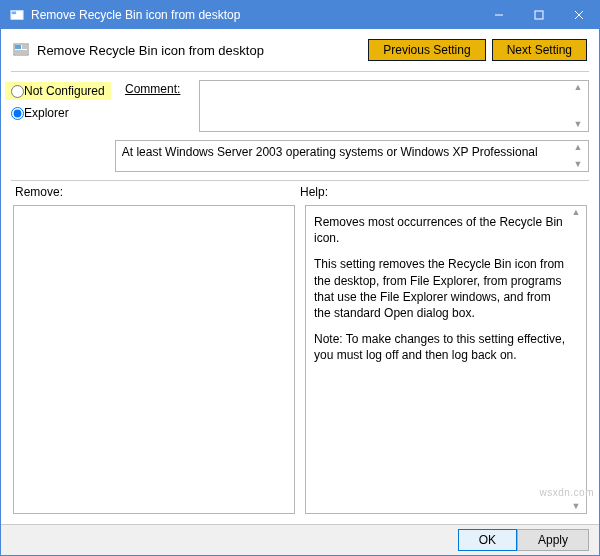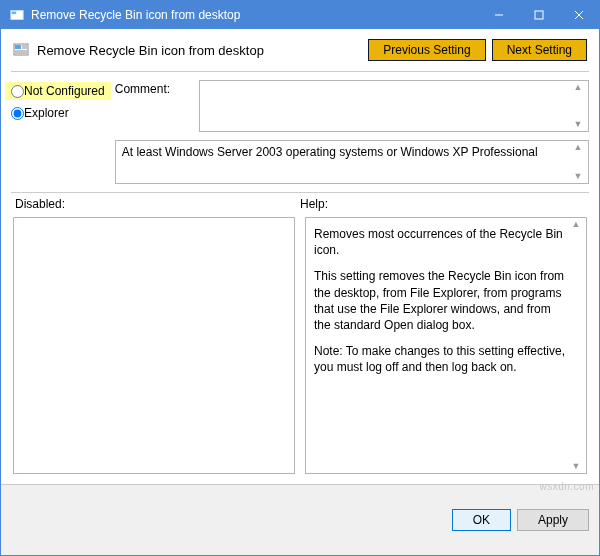--- a/index.html
+++ b/index.html
@@ -19,37 +19,37 @@
 .header button { font-size: 12px; padding: 3px 14px; background: #eab308; border: 1px solid #0f172a; cursor: pointer; }
 .sep { height: 1px; background: #ccc; margin: 0 10px; }
 
 .config { display: flex; padding: 8px 10px; gap: 10px; }
 .radios { display: flex; flex-direction: column; gap: 8px; padding-top: 4px; }
 .radio { display: flex; align-items: center; font-size: 12px; cursor: pointer; }
 .radio.highlight { background: #ffffa0; padding: 2px 6px; margin: -2px -6px; }
 .radio input { margin: 0; }
 .fields { flex: 1; display: flex; flex-direction: column; gap: 8px; }
 .field-row { display: flex; gap: 8px; }
-.field-row label { width: 76px; text-align: left; padding-top: 2px; }
+.field-row label { width: 76px; text-align: center; padding-top: 2px; text-decoration: underline; }
 .textbox { flex: 1; border: 1px solid #b5b5b5; background: #fff; height: 52px; padding: 4px 20px 4px 6px; position: relative; font-size: 12px; color: #000; overflow: hidden; }
-.textbox.short { height: 44px; }
+.textbox.short { height: 32px; }
 .scroll-affordance { position: absolute; right: 2px; width: 16px; display: flex; flex-direction: column; justify-content: space-between; top: 2px; bottom: 2px; }
 .scroll-affordance span { color: #999; font-size: 9px; text-align: center; line-height: 9px; }
 
 .oh-row { display: flex; padding: 4px 14px 2px; }
 .oh-row .col { flex: 1; font-size: 12px; }
 .panels { flex: 1; display: flex; gap: 10px; padding: 4px 12px 10px; min-height: 0; }
 .panel { flex: 1; border: 1px solid #b5b5b5; background: #fff; padding: 8px 20px 8px 8px; position: relative; overflow: hidden; font-size: 12px; line-height: 1.35; }
 .panel p { margin: 0 0 10px 0; }
 
-.footer { display: flex; justify-content: flex-end; gap: 6px; padding: 24px 10px; border-top: 1px solid #ccc; background: #f0f0f0; }
+.footer { display: flex; justify-content: flex-end; padding: 4px 10px; border-top: 1px solid #ccc; background: #f0f0f0; }
 .footer button { font-size: 12px; padding: 3px 20px; background: #e1e1e1; border: 1px solid #adadad; cursor: pointer; }
 .footer button.primary { background: #e5f1fb; border-color: #0078d7; }
 
-.watermark { position: absolute; right: 6px; bottom: 64px; font-size: 10px; color: #c7c7c7; letter-spacing: 0.5px; pointer-events: none; }
+.watermark { position: absolute; right: 6px; bottom: 58px; font-size: 10px; color: #c7c7c7; letter-spacing: 0.5px; pointer-events: none; }
 </style>
 </head>
 <body>
 
 <div class="titlebar">
   <span class="icon">
     <svg width="14" height="14" viewBox="0 0 16 16">
         <rect x="1" y="3" width="14" height="10" fill="#fff" stroke="#fff" stroke-width="0"></rect>
         <rect x="1" y="3" width="14" height="10" fill="none" stroke="#cfe3ff" stroke-width="1"></rect>
         <rect x="2" y="4" width="5" height="3" fill="#6eb0ff"></rect>
@@ -124,21 +124,21 @@
             <span>▲</span>
             <span>▼</span>
           </div>
       </div>
     </div>
   </div>
 </div>
 <div class="sep"></div>
 
 <div class="oh-row">
-  <div class="col">Disabled:</div>
+  <div class="col">Remove:</div>
   <div class="col">Help:</div>
 </div>
 
 <div class="panels">
   <div class="panel">
     <span></span>
   </div>
   <div class="panel">
     <p>Removes most occurrences of the Recycle Bin icon.</p>
     <p>This setting removes the Recycle Bin icon from the desktop, from File Explorer, from programs that use the File Explorer windows, and from the standard Open dialog box.</p>

